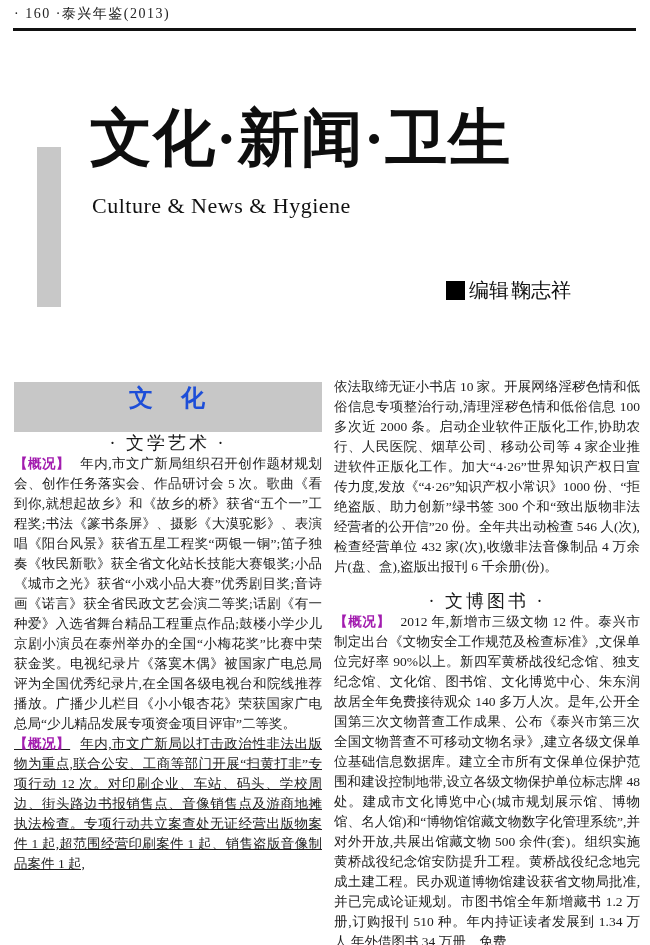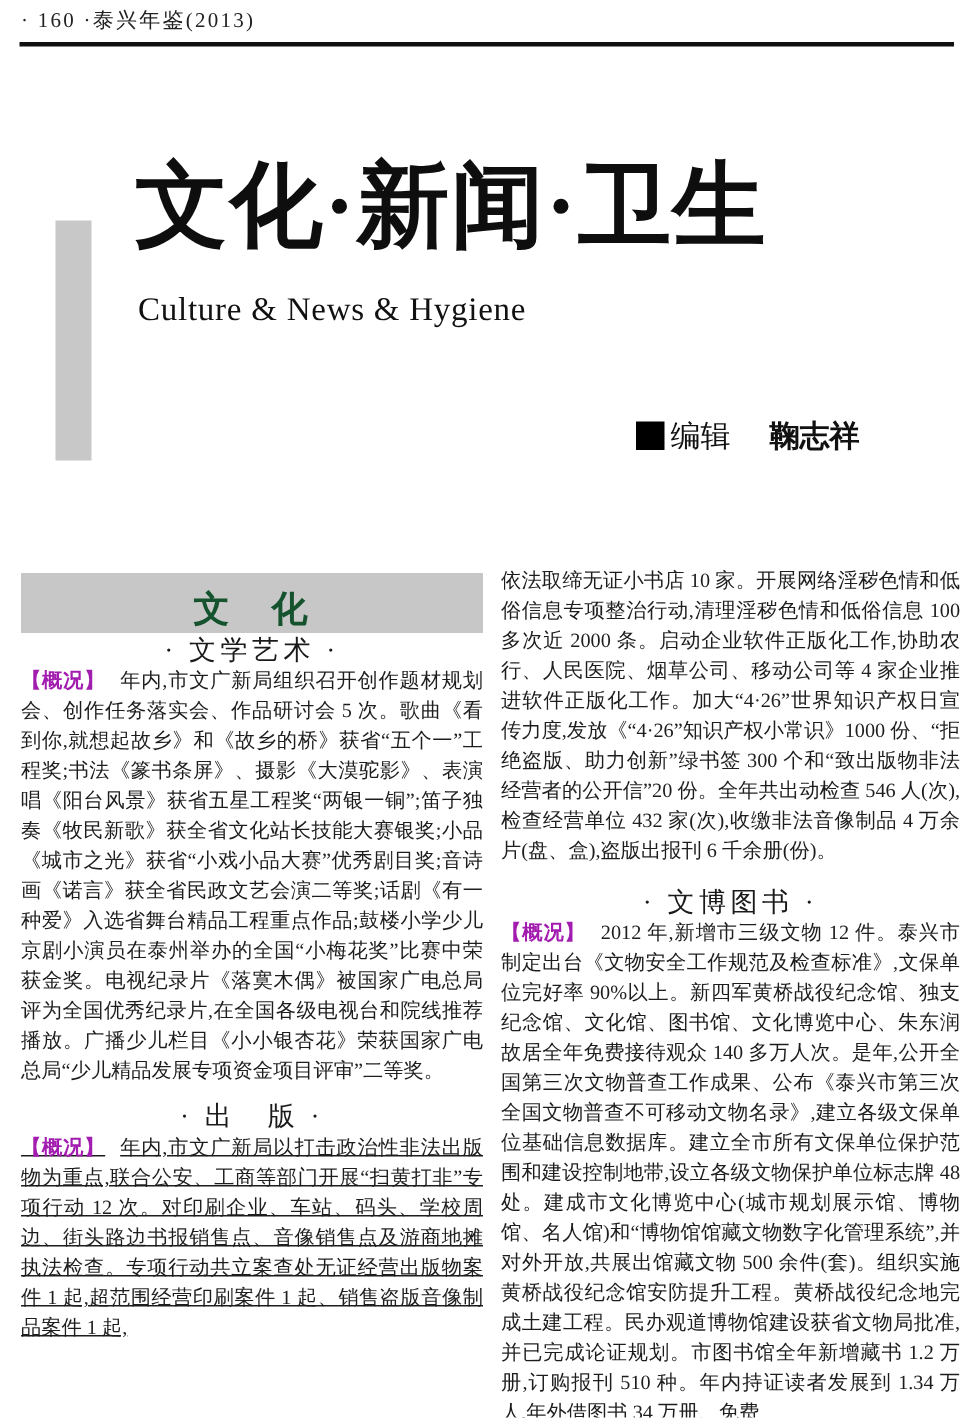--- a/index.html
+++ b/index.html
@@ -32,41 +32,41 @@
   .chapter-title {
     position:absolute; left:90px; top:104px; margin:0;
     font-size:62px; font-weight:bold; line-height:1.1;
     letter-spacing:1px; white-space:nowrap; color:#0e0e0e;text-align:center;
   }
   .chapter-subtitle {
     position:absolute; left:92px; top:193px;
     font-size:22px; font-weight:normal; letter-spacing:0.5px; color:#111;
   }
   .editor-credit {
-    position:absolute; left:424px; top:277px;
+    position:absolute; left:446px; top:277px;
     font-size:20px; display:flex; align-items:center;
     white-space:nowrap; color:#111;
   }
   .square-bullet {
     width:19px; height:19px; background:#000;
     display:inline-block; margin-right:4px; flex:0 0 auto;
   }
-  .editor-name { margin-left:26px;font-weight:bold; }
+  .editor-name { margin-left:2px; }
 
   
   .col {
     position:absolute; text-align:justify;
   }
   .col-left  { left:14px;  top:382px; width:308px; }
   .col-right { left:334px; top:377px; width:306px; }
 
   .section-box {
-    background:#c7c7c7; height:40px;
-    display:flex; align-items:flex-end; justify-content:center;
-    font-size:24px; font-weight:bold; letter-spacing:2px; color:#14532d;
+    background:#c7c7c7; height:50px;
+    display:flex; align-items:flex-start; justify-content:center;
+    font-size:24px; font-weight:bold; letter-spacing:2px; color:#1d4ed8;
   }
   .subhead {
     text-align:center; font-size:18px; letter-spacing:3px;
     color:#1a1a1a; line-height:22px;
   }
   .sh-lit  { margin-top:0; }
   .sh-pub  { margin-top:9px;  }
   .sh-musm { margin-top:13px; }
 
   p.body {
@@ -103,21 +103,20 @@
     <div class="section-box">
       <span>文　化</span>
     </div>
 
     <div class="subhead sh-lit">· 文学艺术 ·</div>
 
     <p class="body p-lit">
       <b class="gk-label">【概况】</b><span>年内,市文广新局组织召开创作题材规划会、创作任务落实会、作品研讨会 5 次。歌曲《看到你,就想起故乡》和《故乡的桥》获省“五个一”工程奖;书法《篆书条屏》、摄影《大漠驼影》、表演唱《阳台风景》获省五星工程奖“两银一铜”;笛子独奏《牧民新歌》获全省文化站长技能大赛银奖;小品《城市之光》获省“小戏小品大赛”优秀剧目奖;音诗画《诺言》获全省民政文艺会演二等奖;话剧《有一种爱》入选省舞台精品工程重点作品;鼓楼小学少儿京剧小演员在泰州举办的全国“小梅花奖”比赛中荣获金奖。电视纪录片《落寞木偶》被国家广电总局评为全国优秀纪录片,在全国各级电视台和院线推荐播放。广播少儿栏目《小小银杏花》荣获国家广电总局“少儿精品发展专项资金项目评审”二等奖。</span>
     </p>
 
-    <div class="subhead sh-pub">· 出　版 ·</div>
 
     <p class="body p-pub">
       <b class="gk-label">【概况】</b><span>年内,市文广新局以打击政治性非法出版物为重点,联合公安、工商等部门开展“扫黄打非”专项行动 12 次。对印刷企业、车站、码头、学校周边、街头路边书报销售点、音像销售点及游商地摊执法检查。专项行动共立案查处无证经营出版物案件 1 起,超范围经营印刷案件 1 起、销售盗版音像制品案件 1 起,</span>
     </p>
   </div>
 
   <div class="col col-right">
     <p class="body">
       <span>依法取缔无证小书店 10 家。开展网络淫秽色情和低俗信息专项整治行动,清理淫秽色情和低俗信息 100 多次近 2000 条。启动企业软件正版化工作,协助农行、人民医院、烟草公司、移动公司等 4 家企业推进软件正版化工作。加大“4·26”世界知识产权日宣传力度,发放《“4·26”知识产权小常识》1000 份、“拒绝盗版、助力创新”绿书签 300 个和“致出版物非法经营者的公开信”20 份。全年共出动检查 546 人(次),检查经营单位 432 家(次),收缴非法音像制品 4 万余片(盘、盒),盗版出报刊 6 千余册(份)。</span>
     </p>

